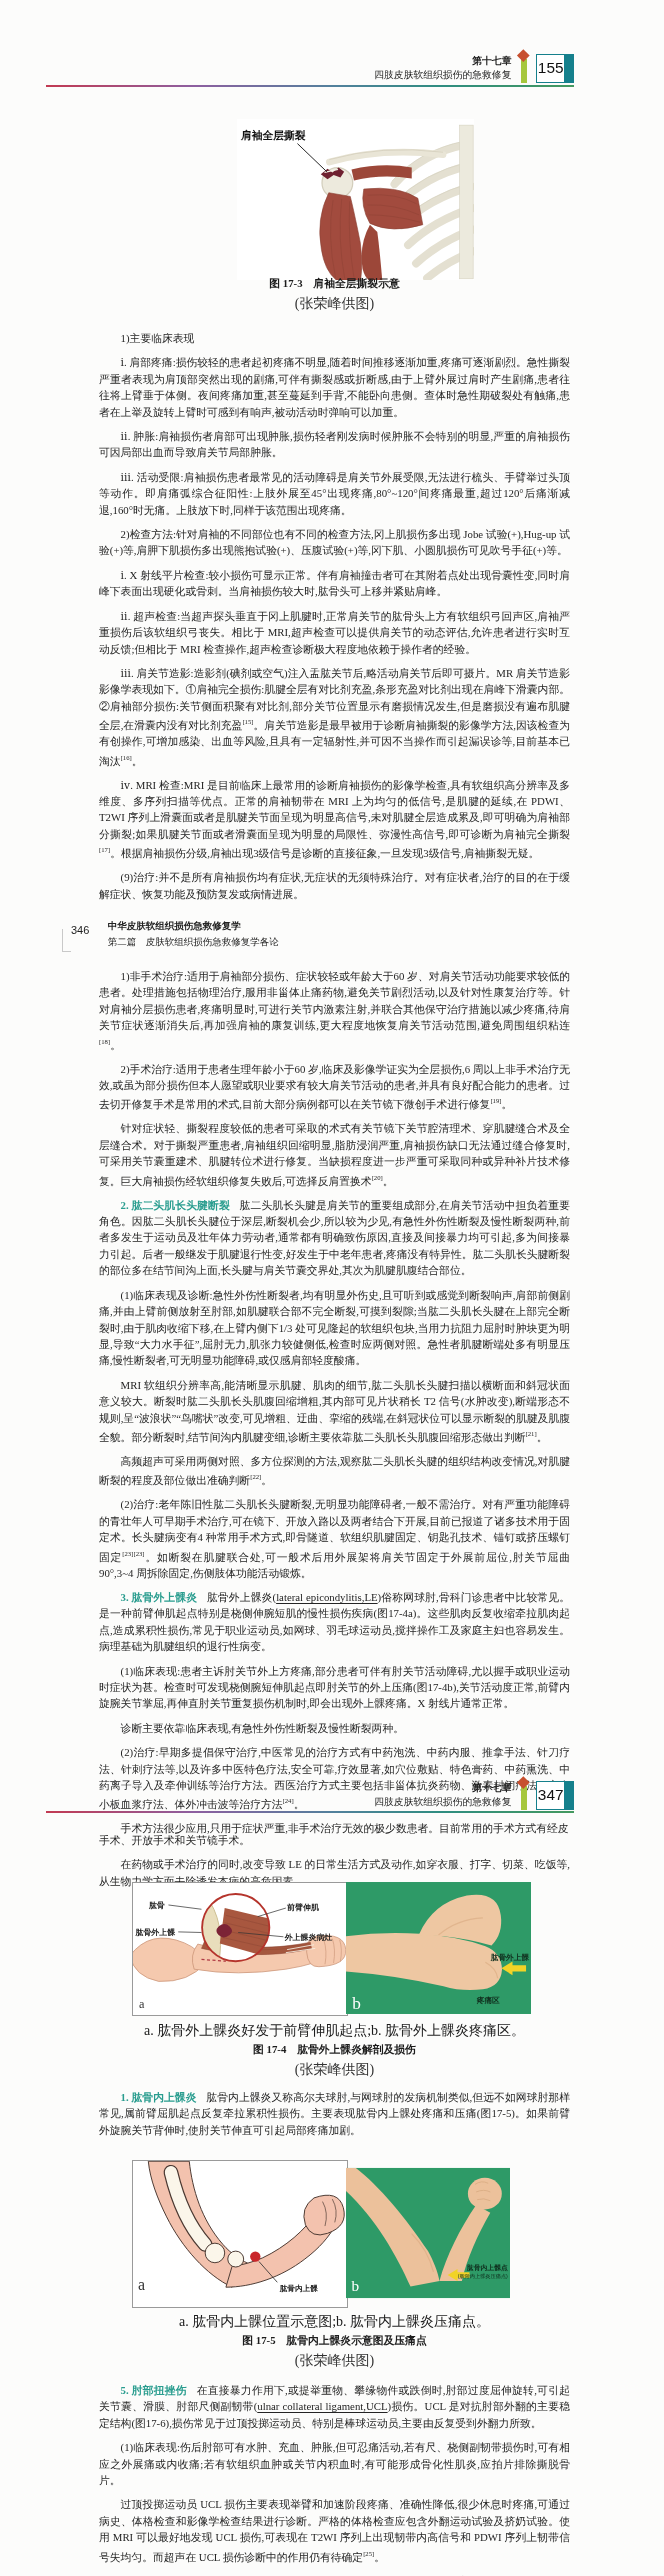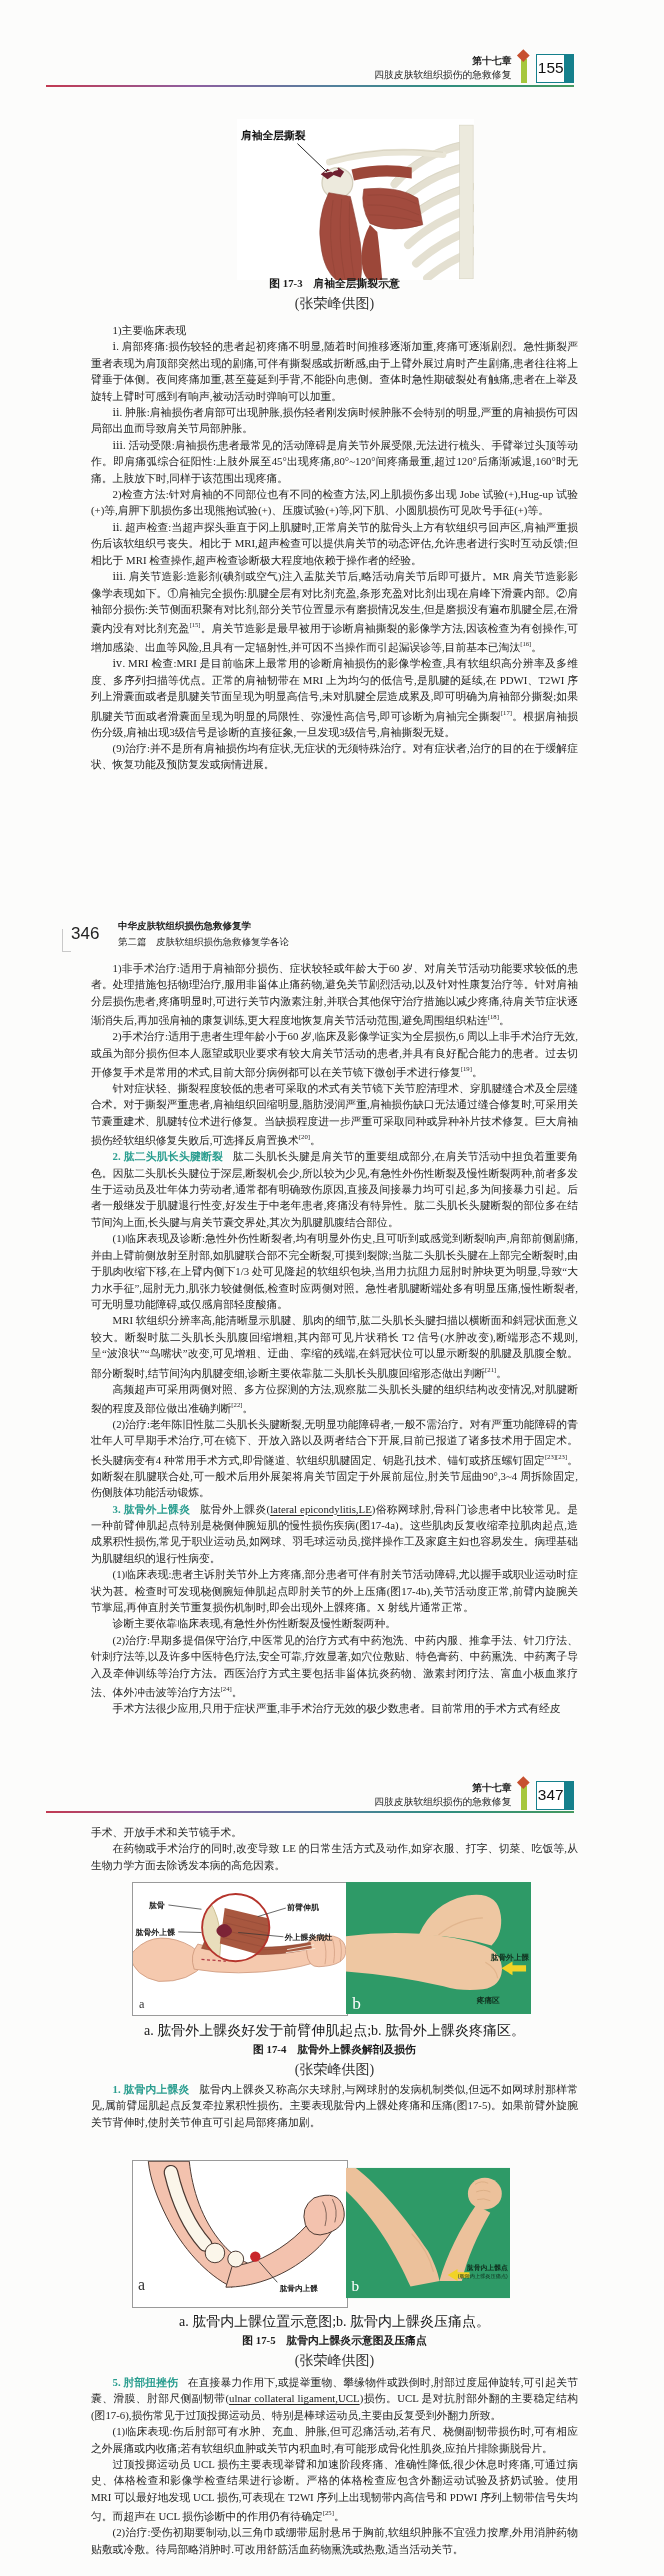--- a/index.html
+++ b/index.html
@@ -16,30 +16,30 @@
   .deco .dia{position:absolute;left:0px;top:-0.6px;width:8.6px;height:8.6px;background:#c7502f;transform:rotate(45deg);}
   .pgbox{display:flex;width:36px;height:27px;border:1.8px solid #15808c;background:#fff;}
   .pgbox .num{flex:1;display:flex;align-items:center;justify-content:center;font-size:15.4px;color:#111;}
   .pgbox .strip{width:8.6px;background:#15808c;}
   .rule{position:absolute;left:46px;width:528px;height:1.8px;
         background:linear-gradient(90deg,#c23a52 0%,#8d5fa0 28%,#51819c 55%,#2f8d80 75%,#44995f 100%);}
 
   
   .even-hdr{position:absolute;left:71px;display:flex;gap:18.5px;align-items:flex-start;
             font-family:"Liberation Sans","DejaVu Sans",sans-serif;color:#222;}
-  .even-no{font-size:17px;position:relative;padding-top:3.7px;text-align:center;}
+  .even-no{font-size:11px;position:relative;padding-top:3.7px;text-align:center;}
   .even-no .corner{position:absolute;left:-8.6px;top:8.6px;width:7.4px;height:22px;
                    border-left:1.2px solid #c9c9c9;border-bottom:1.2px solid #c9c9c9;}
   .even-titles .bt{font-weight:bold;font-size:9.5px;margin-bottom:2.5px;}
   .even-titles .pt{font-size:9.5px;}
 
   
   .tb{position:absolute;left:91px;width:487px;font-size:10.8px;line-height:16.4px;
       text-align:justify;color:#242424;}
-  .para{margin:0;text-indent:2em;}
+  .para{margin:8px;text-indent:2em;}
   .noind{text-indent:0;}
   sup{font-size:0.62em;}
   .lead{color:#2a9d8f;font-weight:bold;margin-right:0.9em;}
   .ul{text-decoration:underline;text-underline-offset:1.8px;}
 
   
   .figpanel{position:absolute;overflow:hidden;}
   .figpanel svg{display:block;width:100%;height:100%;}
   .figcap{position:absolute;left:91px;width:487px;text-align:center;color:#1c1c1c;}
   .figcap .sub{font-size:14px;margin-bottom:3.1px;}
@@ -124,20 +124,21 @@
       <div class="title">图 17-3　肩袖全层撕裂示意</div>
       <div class="credit">(张荣峰供图)</div>
     </div>
 
     <div class="tb" style="top:322px">
       <p class="para rich">1)主要临床表现</p>
       <p class="para rich">ⅰ. 肩部疼痛:损伤较轻的患者起初疼痛不明显,随着时间推移逐渐加重,疼痛可逐渐剧烈。急性撕裂严重者表现为肩顶部突然出现的剧痛,可伴有撕裂感或折断感,由于上臂外展过肩时产生剧痛,患者往往将上臂垂于体侧。夜间疼痛加重,甚至蔓延到手背,不能卧向患侧。查体时急性期破裂处有触痛,患者在上举及旋转上臂时可感到有响声,被动活动时弹响可以加重。</p>
       <p class="para rich">ⅱ. 肿胀:肩袖损伤者肩部可出现肿胀,损伤轻者刚发病时候肿胀不会特别的明显,严重的肩袖损伤可因局部出血而导致肩关节局部肿胀。</p>
       <p class="para rich">ⅲ. 活动受限:肩袖损伤患者最常见的活动障碍是肩关节外展受限,无法进行梳头、手臂举过头顶等动作。即肩痛弧综合征阳性:上肢外展至45°出现疼痛,80°~120°间疼痛最重,超过120°后痛渐减退,160°时无痛。上肢放下时,同样于该范围出现疼痛。</p>
       <p class="para rich">2)检查方法:针对肩袖的不同部位也有不同的检查方法,冈上肌损伤多出现 Jobe 试验(+),Hug-up 试验(+)等,肩胛下肌损伤多出现熊抱试验(+)、压腹试验(+)等,冈下肌、小圆肌损伤可见吹号手征(+)等。</p>
+      <p class="para rich">ⅰ. X 射线平片检查:较小损伤可显示正常。伴有肩袖撞击者可在其附着点处出现骨囊性变,同时肩峰下表面出现硬化或骨刺。当肩袖损伤较大时,肱骨头可上移并紧贴肩峰。</p>
       <p class="para rich">ⅱ. 超声检查:当超声探头垂直于冈上肌腱时,正常肩关节的肱骨头上方有软组织弓回声区,肩袖严重损伤后该软组织弓丧失。相比于 MRI,超声检查可以提供肩关节的动态评估,允许患者进行实时互动反馈;但相比于 MRI 检查操作,超声检查诊断极大程度地依赖于操作者的经验。</p>
       <p class="para rich">ⅲ. 肩关节造影:造影剂(碘剂或空气)注入盂肱关节后,略活动肩关节后即可摄片。MR 肩关节造影影像学表现如下。①肩袖完全损伤:肌腱全层有对比剂充盈,条形充盈对比剂出现在肩峰下滑囊内部。②肩袖部分损伤:关节侧面积聚有对比剂,部分关节位置显示有磨损情况发生,但是磨损没有遍布肌腱全层,在滑囊内没有对比剂充盈<sup>[15]</sup>。肩关节造影是最早被用于诊断肩袖撕裂的影像学方法,因该检查为有创操作,可增加感染、出血等风险,且具有一定辐射性,并可因不当操作而引起漏误诊等,目前基本已淘汰<sup>[16]</sup>。</p>
       <p class="para rich">ⅳ. MRI 检查:MRI 是目前临床上最常用的诊断肩袖损伤的影像学检查,具有软组织高分辨率及多维度、多序列扫描等优点。正常的肩袖韧带在 MRI 上为均匀的低信号,是肌腱的延续,在 PDWI、T2WI 序列上滑囊面或者是肌腱关节面呈现为明显高信号,未对肌腱全层造成累及,即可明确为肩袖部分撕裂;如果肌腱关节面或者滑囊面呈现为明显的局限性、弥漫性高信号,即可诊断为肩袖完全撕裂<sup>[17]</sup>。根据肩袖损伤分级,肩袖出现3级信号是诊断的直接征象,一旦发现3级信号,肩袖撕裂无疑。</p>
       <p class="para rich">(9)治疗:并不是所有肩袖损伤均有症状,无症状的无须特殊治疗。对有症状者,治疗的目的在于缓解症状、恢复功能及预防复发或病情进展。</p>
     </div>
   </div>
 
   
   <div style="display:contents">
     <div class="even-hdr" style="top:920px">

